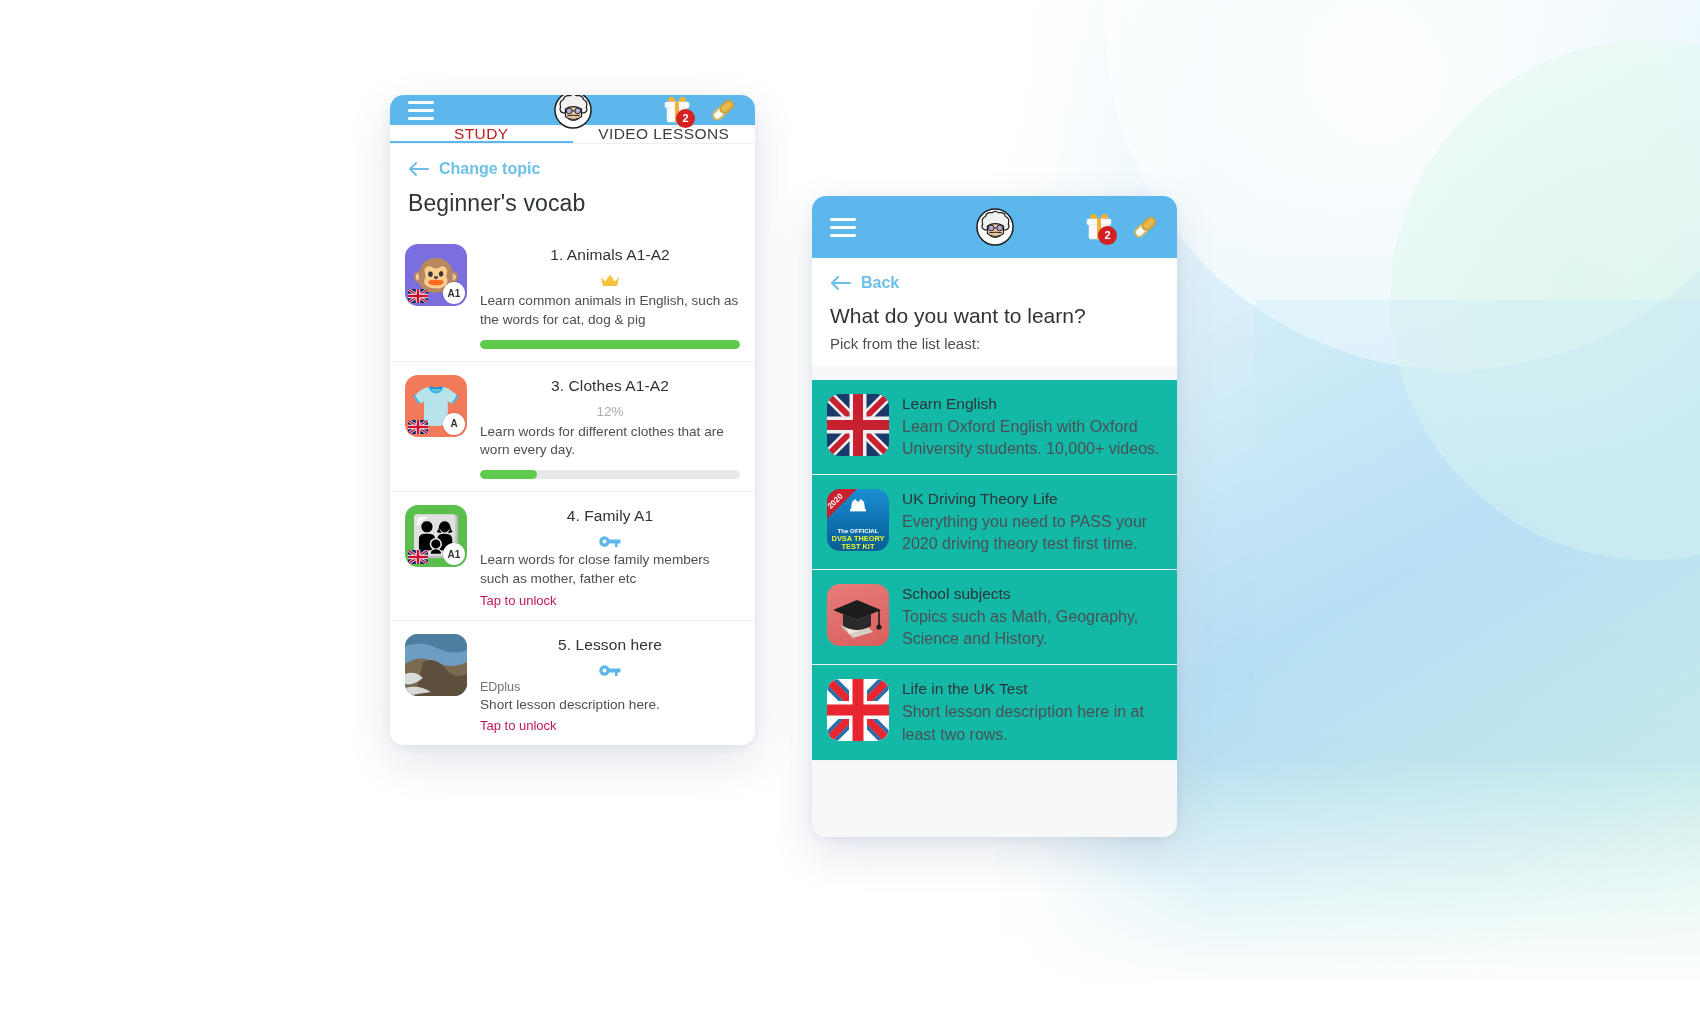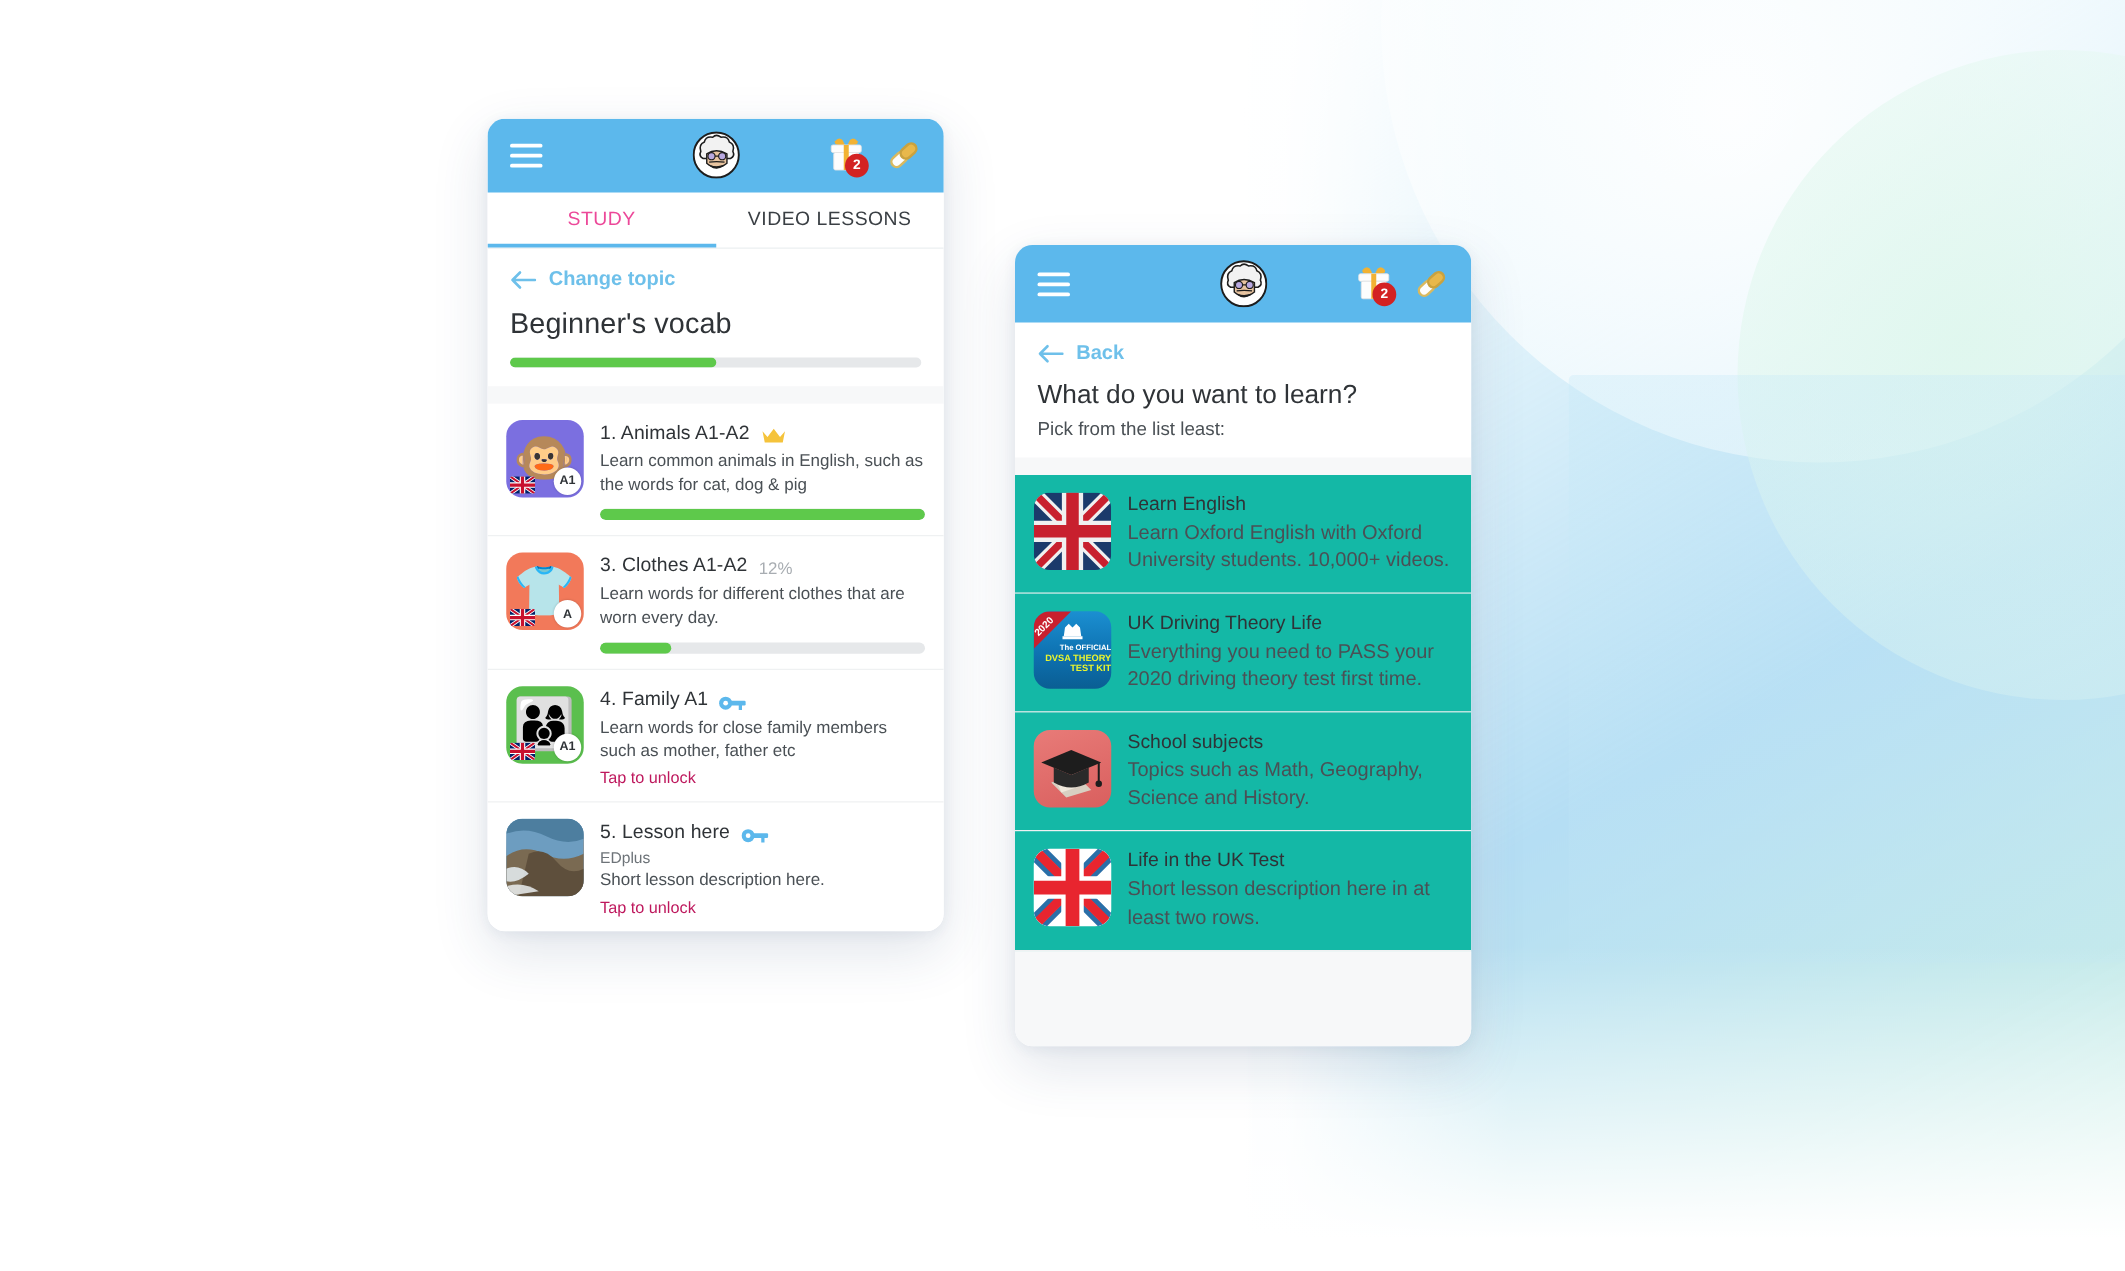--- a/index.html
+++ b/index.html
@@ -179,21 +179,21 @@
     flex: 1;
     display: flex;
     align-items: center;
     justify-content: center;
     font-size: 15.5px;
     letter-spacing: 0.4px;
     color: #3a3f44;
     cursor: pointer;
     position: relative;
   }
-  .tab.active { color: #ec4899; }
+  .tab.active { color: #b91c1c; }
   .tab.active::after {
     content: "";
     position: absolute;
     left: 0; right: 0; bottom: 0;
     height: 2.5px;
     background: #5cb8ec;
   }
 
   
   .backrow {
@@ -281,23 +281,24 @@
     font-weight: bold;
     display: flex;
     align-items: center;
     justify-content: center;
     box-shadow: 0 0 2px rgba(0,0,0,0.22);
   }
 
   .lesson-body { flex: 1; min-width: 0; padding-top: 2px; }
   .lesson-titlerow {
     display: flex;
-    align-items: flex-end;
+    align-items: center;
     gap: 9px;
     margin-bottom: 4px;
+    flex-direction: column;
   }
   .lesson-title {
     font-size: 15.5px;
     color: #2f3337;
     letter-spacing: 0.1px;
   }
   .lesson-pct {
     font-size: 13.5px;
     color: #a8adb2;
   }
@@ -660,21 +661,21 @@
     </div>
 
     <div class="course">
       <div class="course-thumb" style="background:linear-gradient(180deg,#1b8fd1 0%,#0d6fae 60%,#0a5e93 100%)">
         <svg viewBox="0 0 62 62" width="62" height="62" style="position:absolute;inset:0">
           <path d="M0 0 L30 0 L0 30Z" fill="#c8202e"></path>
           <text x="10" y="14" fill="#ffffff" font-family="Liberation Sans, sans-serif" font-size="8" font-weight="bold" transform="rotate(-45 10 14)" text-anchor="middle">2020</text>
           <path d="M25 13 L28 10 L31 13 L34 10 L37 13 L38 20 L24 20Z" fill="#ffffff"></path>
           <rect x="23" y="20" width="16" height="2.4" fill="#ffffff"></rect>
         </svg>
-        <div style="position:absolute;left:0;right:0;top:27px;text-align:right;line-height:1.12">
+        <div style="position:absolute;left:0;right:0;top:39px;text-align:center;line-height:1.12">
           <div style="font-size:6.2px;color:#ffffff;font-weight:bold">The OFFICIAL</div>
           <div style="font-size:7.4px;color:#eaf52e;font-weight:bold">DVSA THEORY</div>
           <div style="font-size:7.4px;color:#eaf52e;font-weight:bold">TEST KIT</div>
         </div>
       </div>
       <div class="course-body">
         <div class="course-title">UK Driving Theory Life</div>
         <div class="course-desc">Everything  you need to PASS your 2020 driving theory test first time.</div>
       </div>
     </div>

